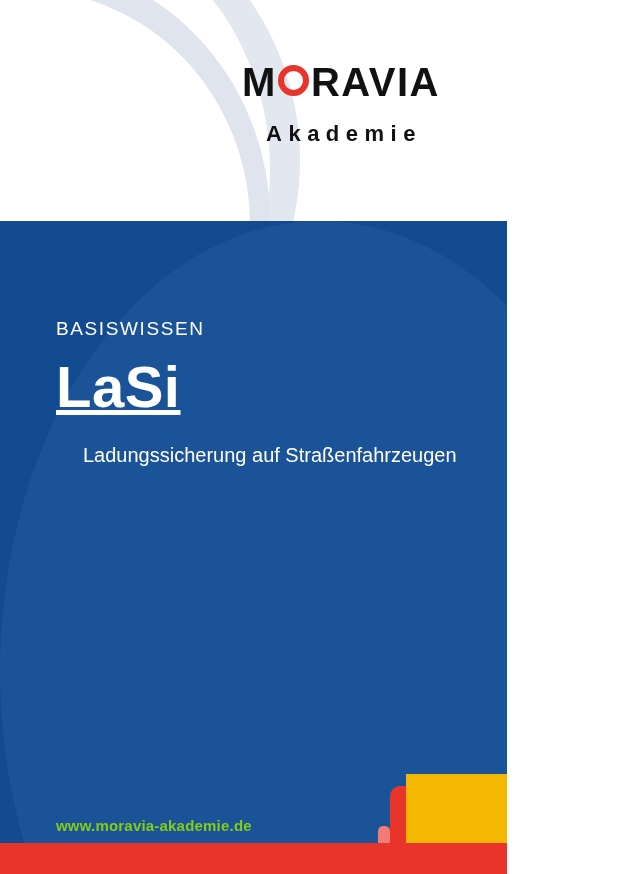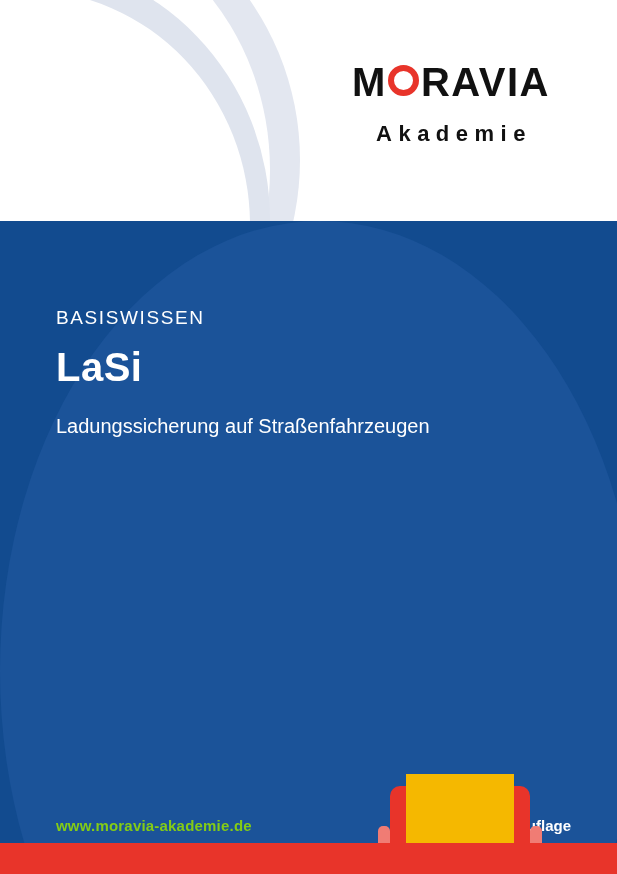--- a/index.html
+++ b/index.html
@@ -5,21 +5,21 @@
   * { box-sizing: border-box; margin: 0; padding: 0; }
   html, body {
     width: 617px;
     height: 874px;
     background: #ffffff;
     font-family: "Liberation Sans", sans-serif;
     overflow: hidden;
   }
   .page {
     position: relative;
-    width: 617px;
+    width: 507px;
     height: 874px;
     background: #ffffff;
     overflow: hidden;
   }
 
   
   .top-band {
     position: absolute;
     left: 0; top: 0;
     width: 617px;
@@ -120,34 +120,37 @@
     position: absolute;
     left: 56px;
     top: 86px;
     z-index: 5;
   }
   .kicker {
     font-size: 19px;
     letter-spacing: 1.6px;
     color: #ffffff;
     font-weight: normal;
+    margin-top: 11px;
   }
   .main-title {
     margin-top: 18px;
-    font-size: 40px;
+    font-size: 58px;
     font-weight: bold;
     color: #ffffff;
     letter-spacing: 0.5px;
     line-height: 1;
+    text-decoration: underline;
   }
   .subtitle {
     margin-top: 28px;
     font-size: 20px;
     color: #ffffff;
     font-weight: normal;
+    margin-left: 27px;
   }
 
   
   .footer-row {
     position: absolute;
     left: 0;
     bottom: 26px;
     width: 617px;
     z-index: 5;
   }

